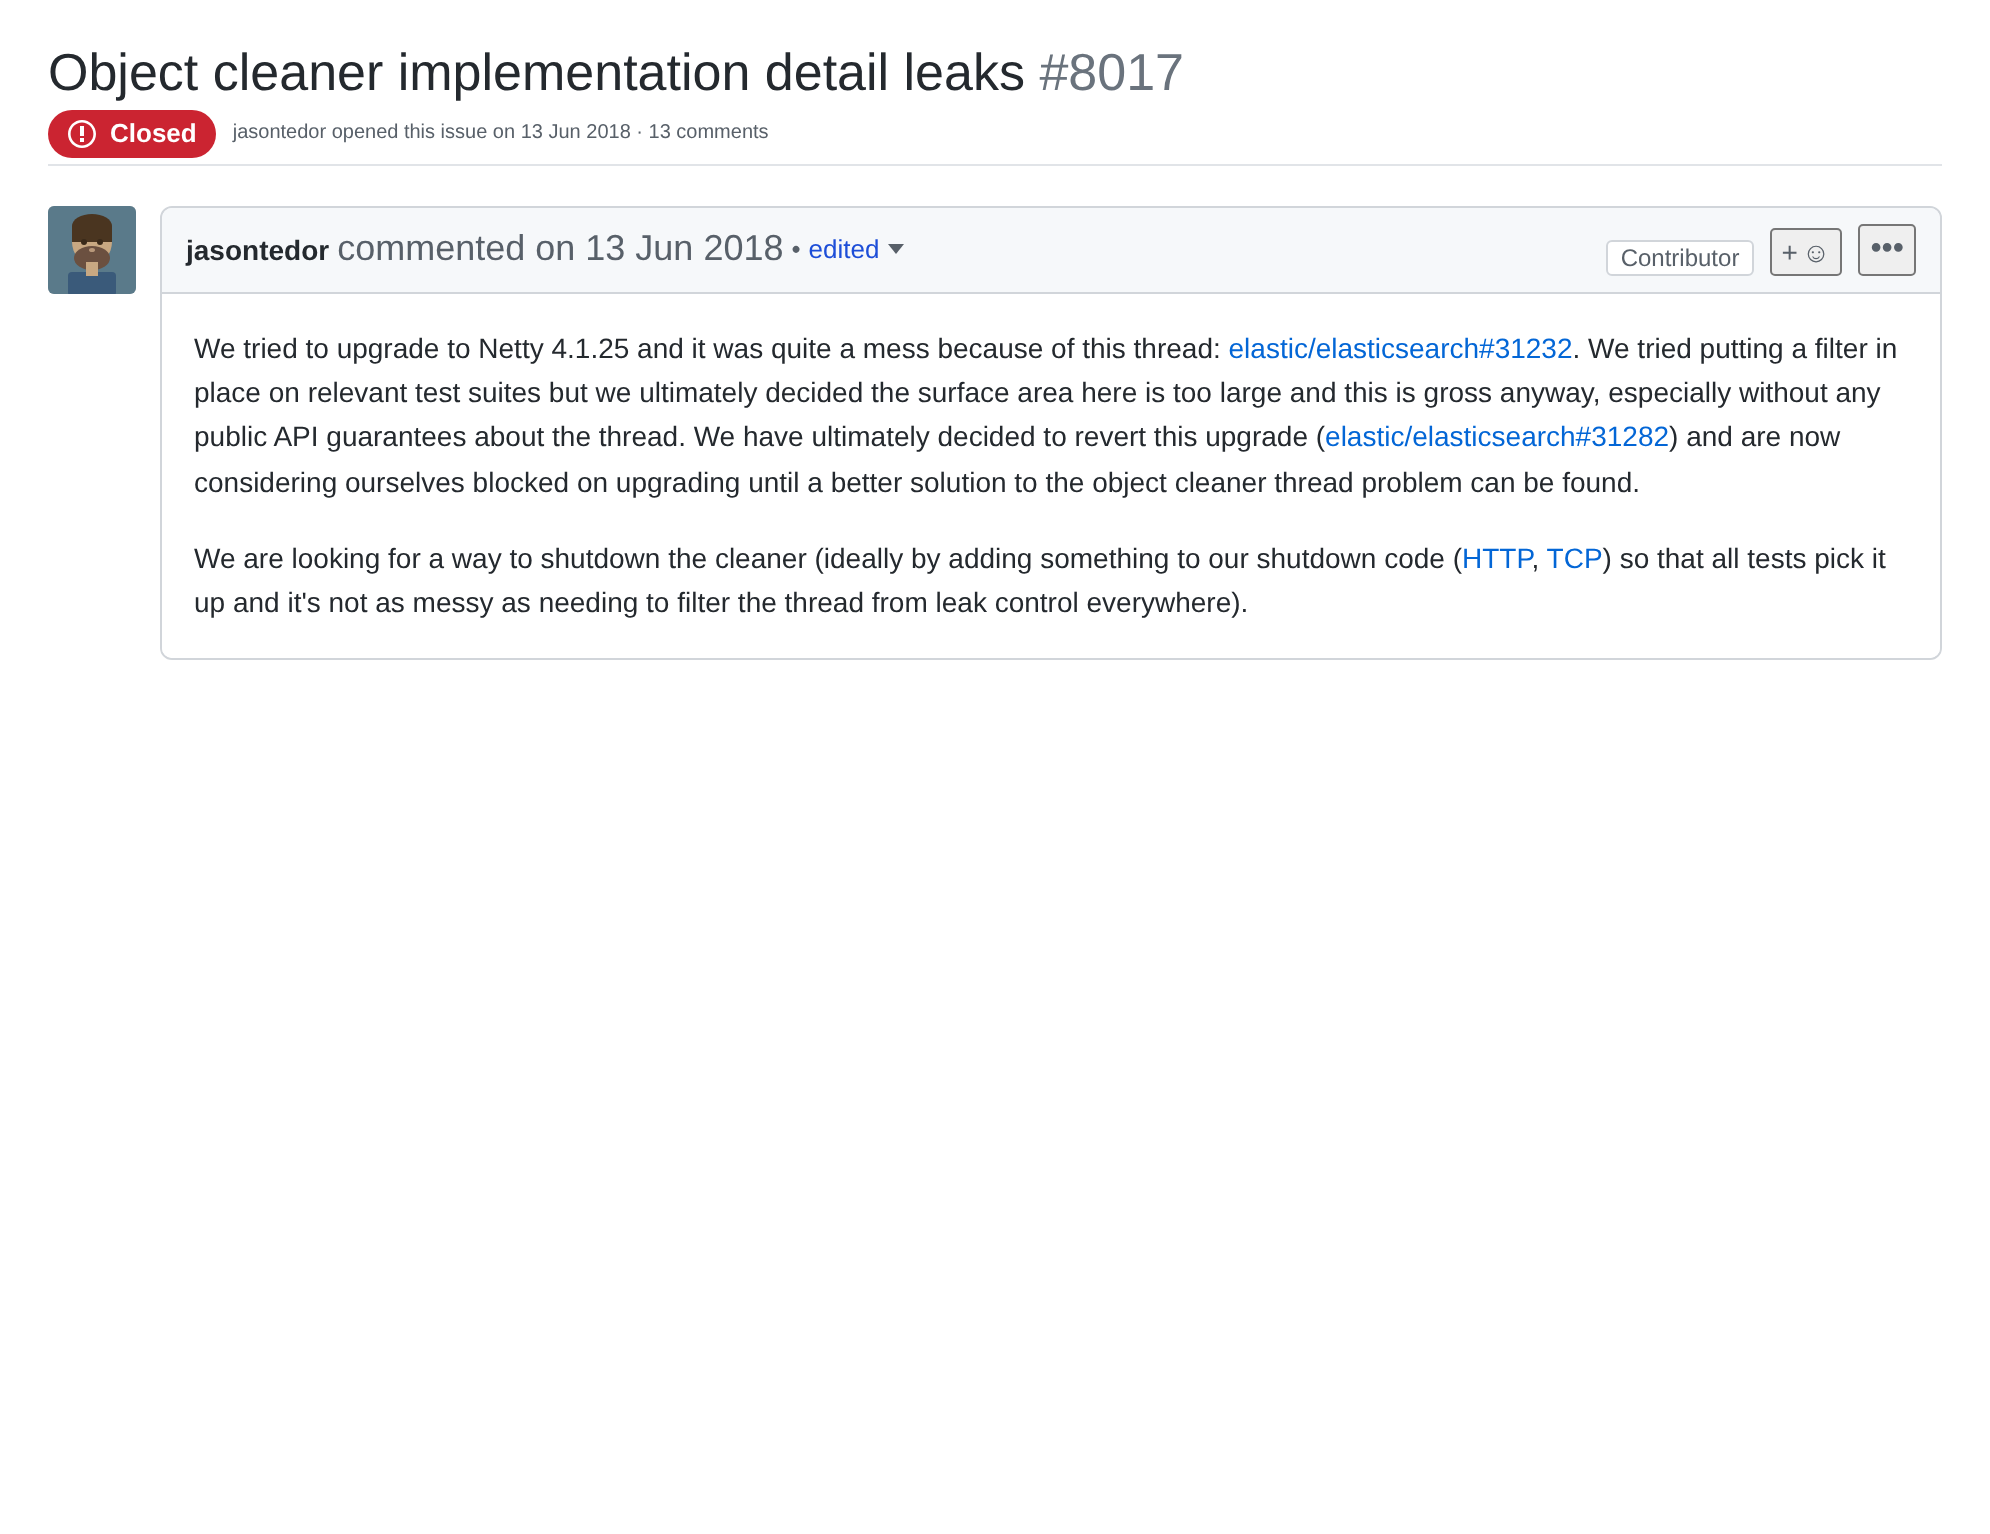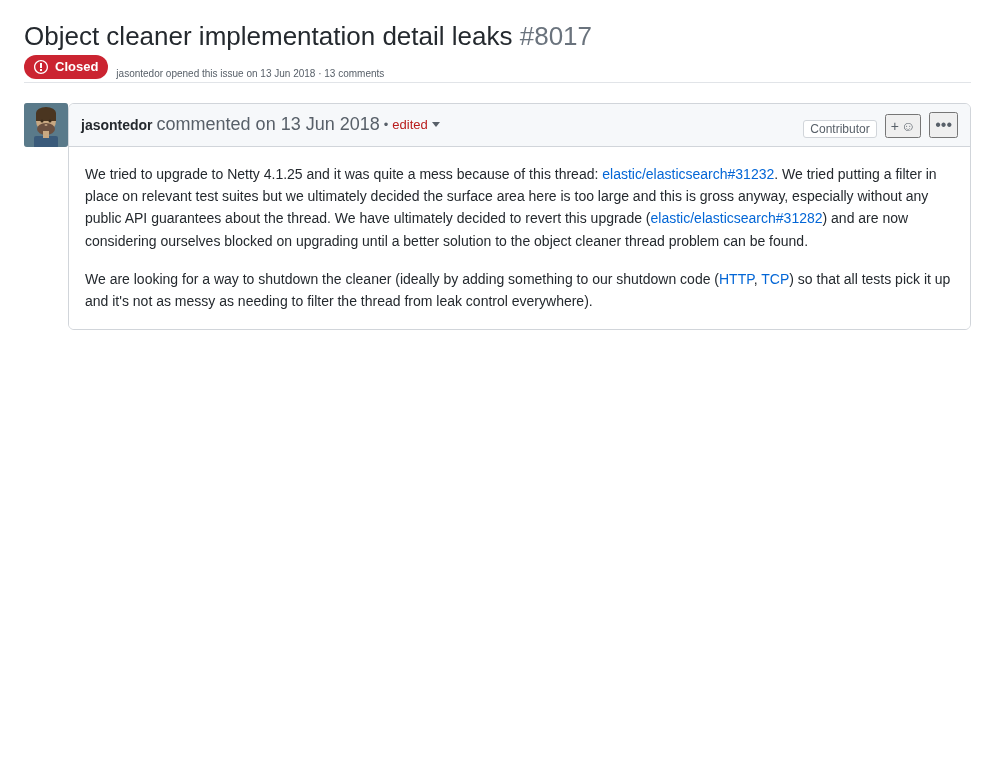--- a/index.html
+++ b/index.html
@@ -16,21 +16,21 @@
       color: #24292e;
       margin-bottom: 2px;
       line-height: 1.25;
     }
     .page-title .issue-number {
       color: #6a737d;
       font-weight: 300;
     }
     .issue-meta {
       display: flex;
-      align-items: flex-end;
+      align-items: center;
       gap: 8px;
       margin-bottom: 20px;
       padding-bottom: 3px;
       border-bottom: 1px solid #e1e4e8;
       flex-wrap: wrap;
     }
     .closed-badge {
       display: inline-flex;
       align-items: center;
       gap: 5px;
@@ -44,20 +44,21 @@
     .closed-icon {
       display: inline-flex;
       align-items: center;
     }
     .issue-meta-text {
       color: #586069;
       font-size: 10px;
     }
     .comment-wrapper {
       display: flex;
+      gap: 12px;
       margin-top: 20px;
     }
     .avatar {
       width: 44px;
       height: 44px;
       border-radius: 3px;
       overflow: hidden;
       flex-shrink: 0;
       background: #ccc;
     }
@@ -85,21 +86,21 @@
       font-weight: 600;
       color: #24292e;
       text-decoration: none;
     }
     .comment-header-text {
       color: #586069;
       font-size: 18px;
       text-align: right;
     }
     .comment-edited {
-      color: #b91c1c;
+      color: #1d4ed8;
       font-size: 13px;
       display: flex;
       align-items: center;
       gap: 2px;
       cursor: pointer;
     }
     .comment-header-right {
       display: flex;
       align-items: flex-end;
       gap: 8px;

